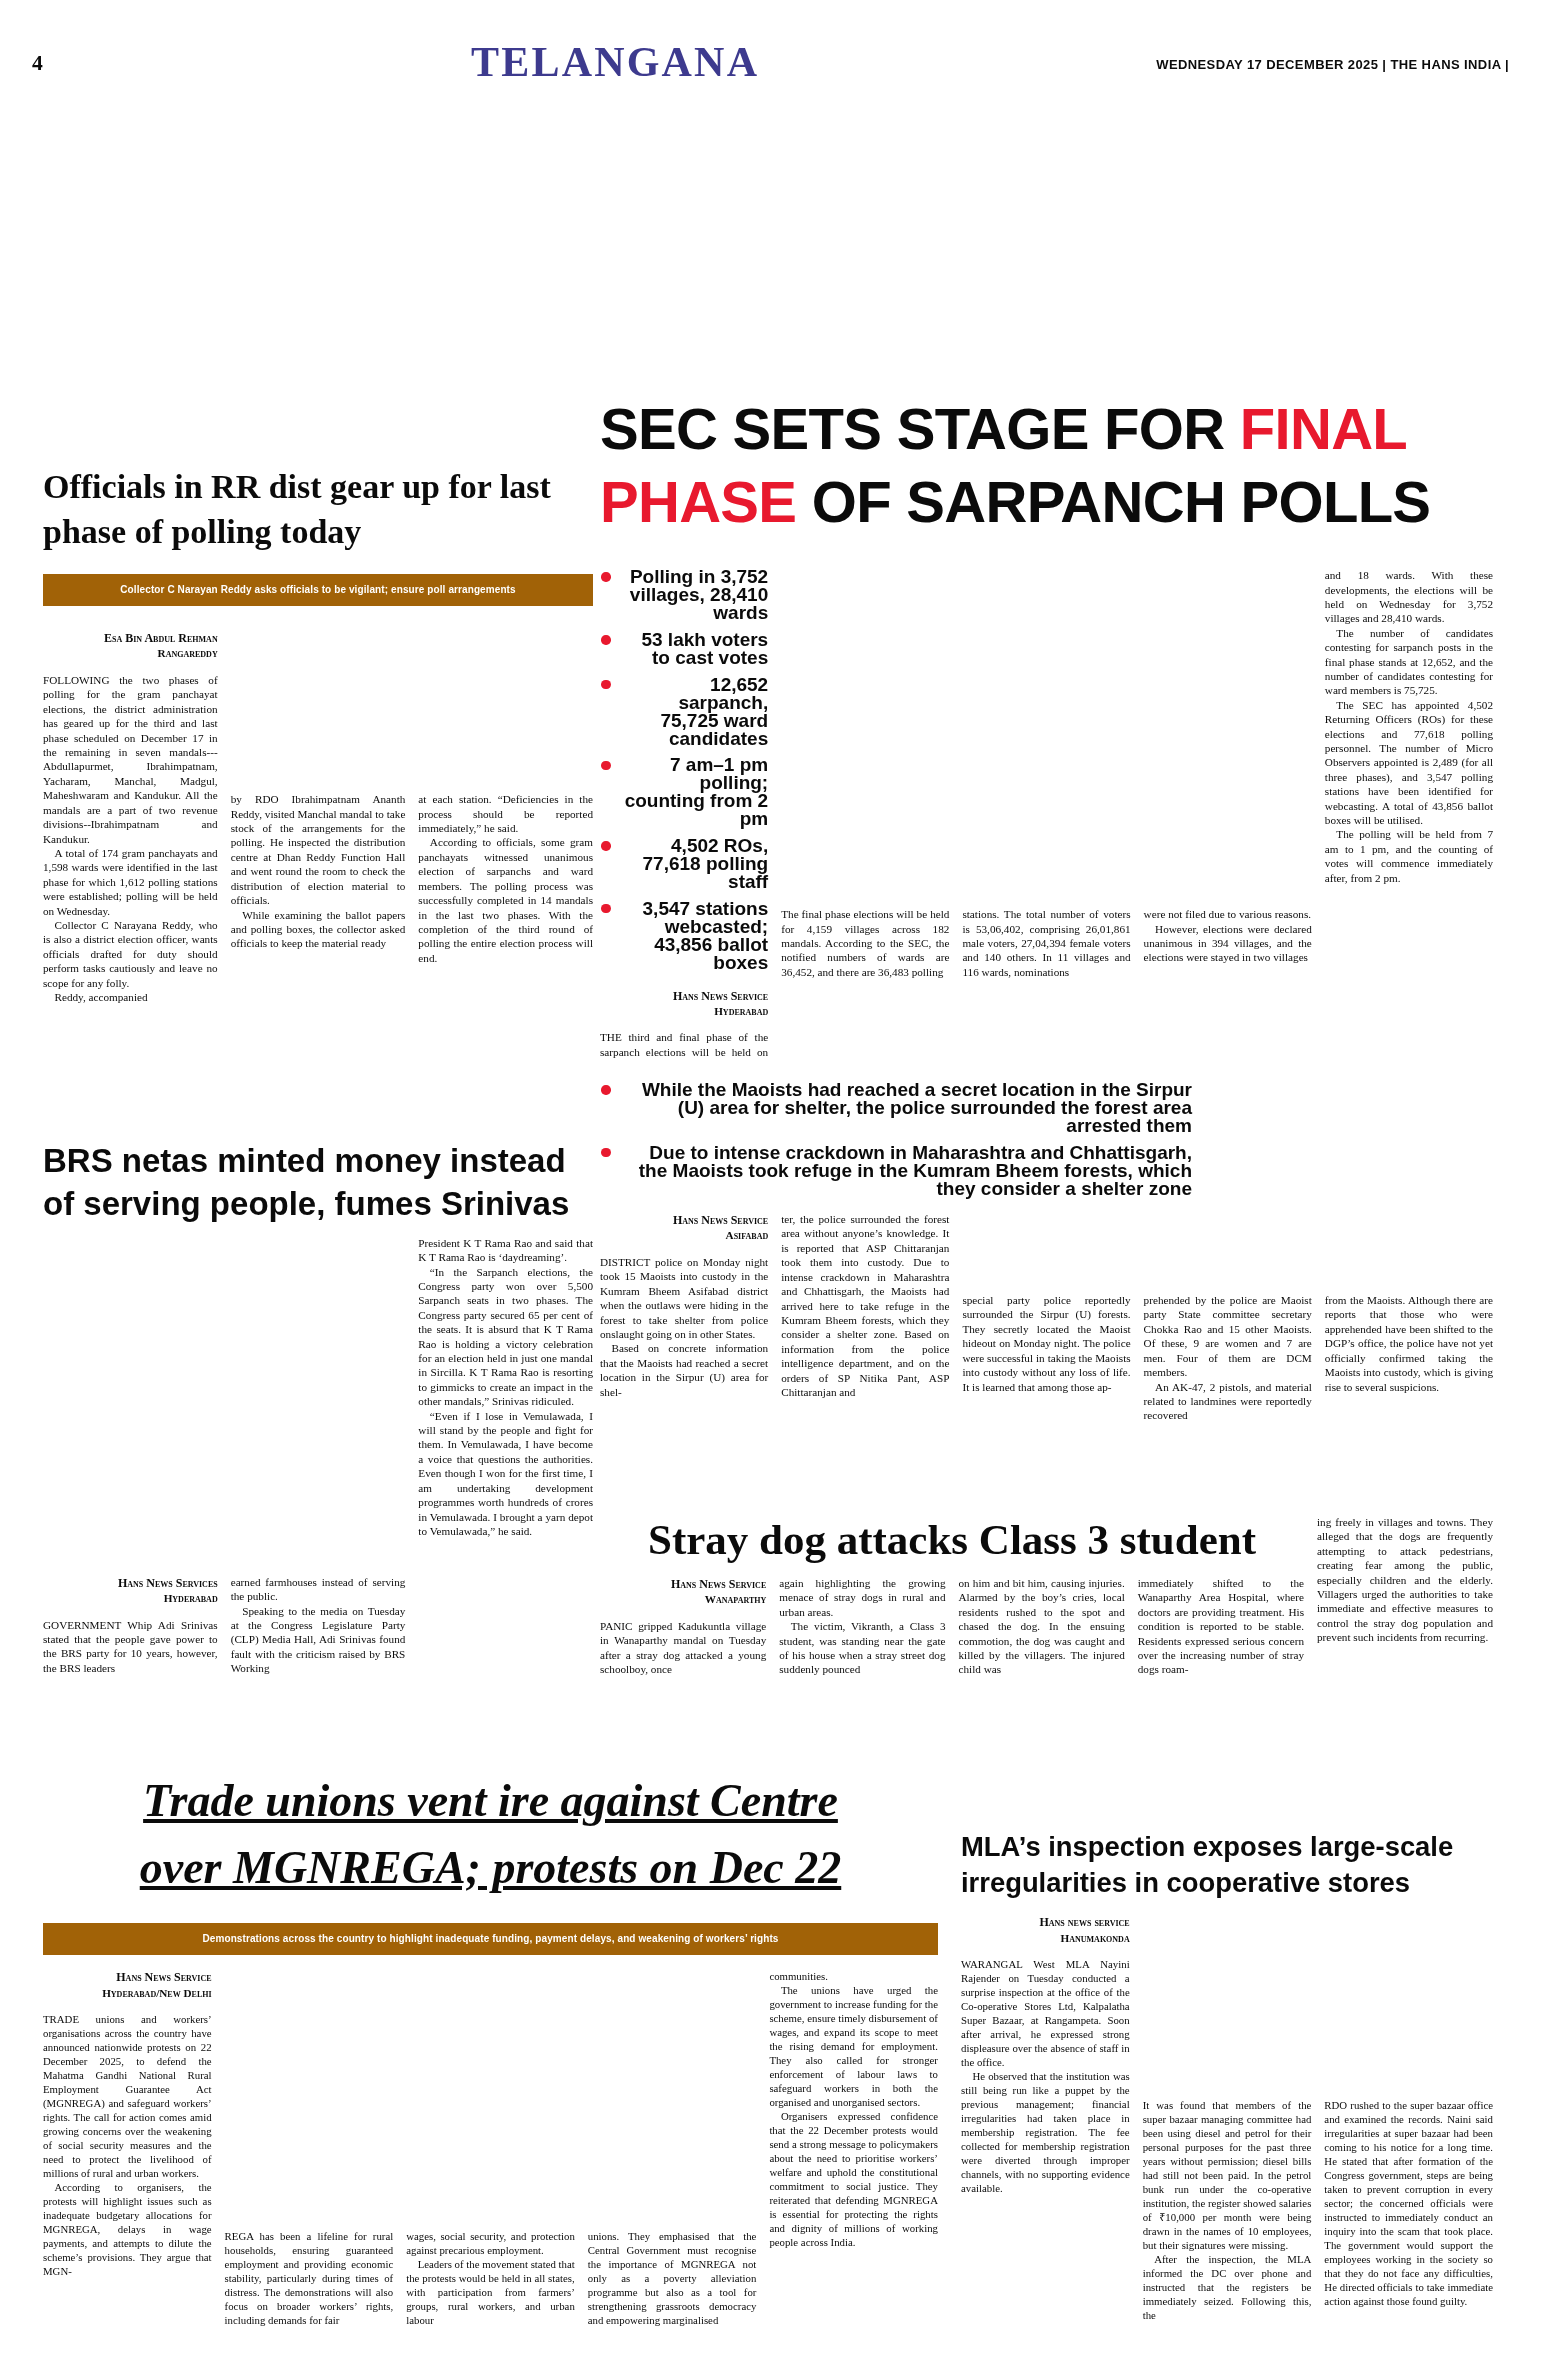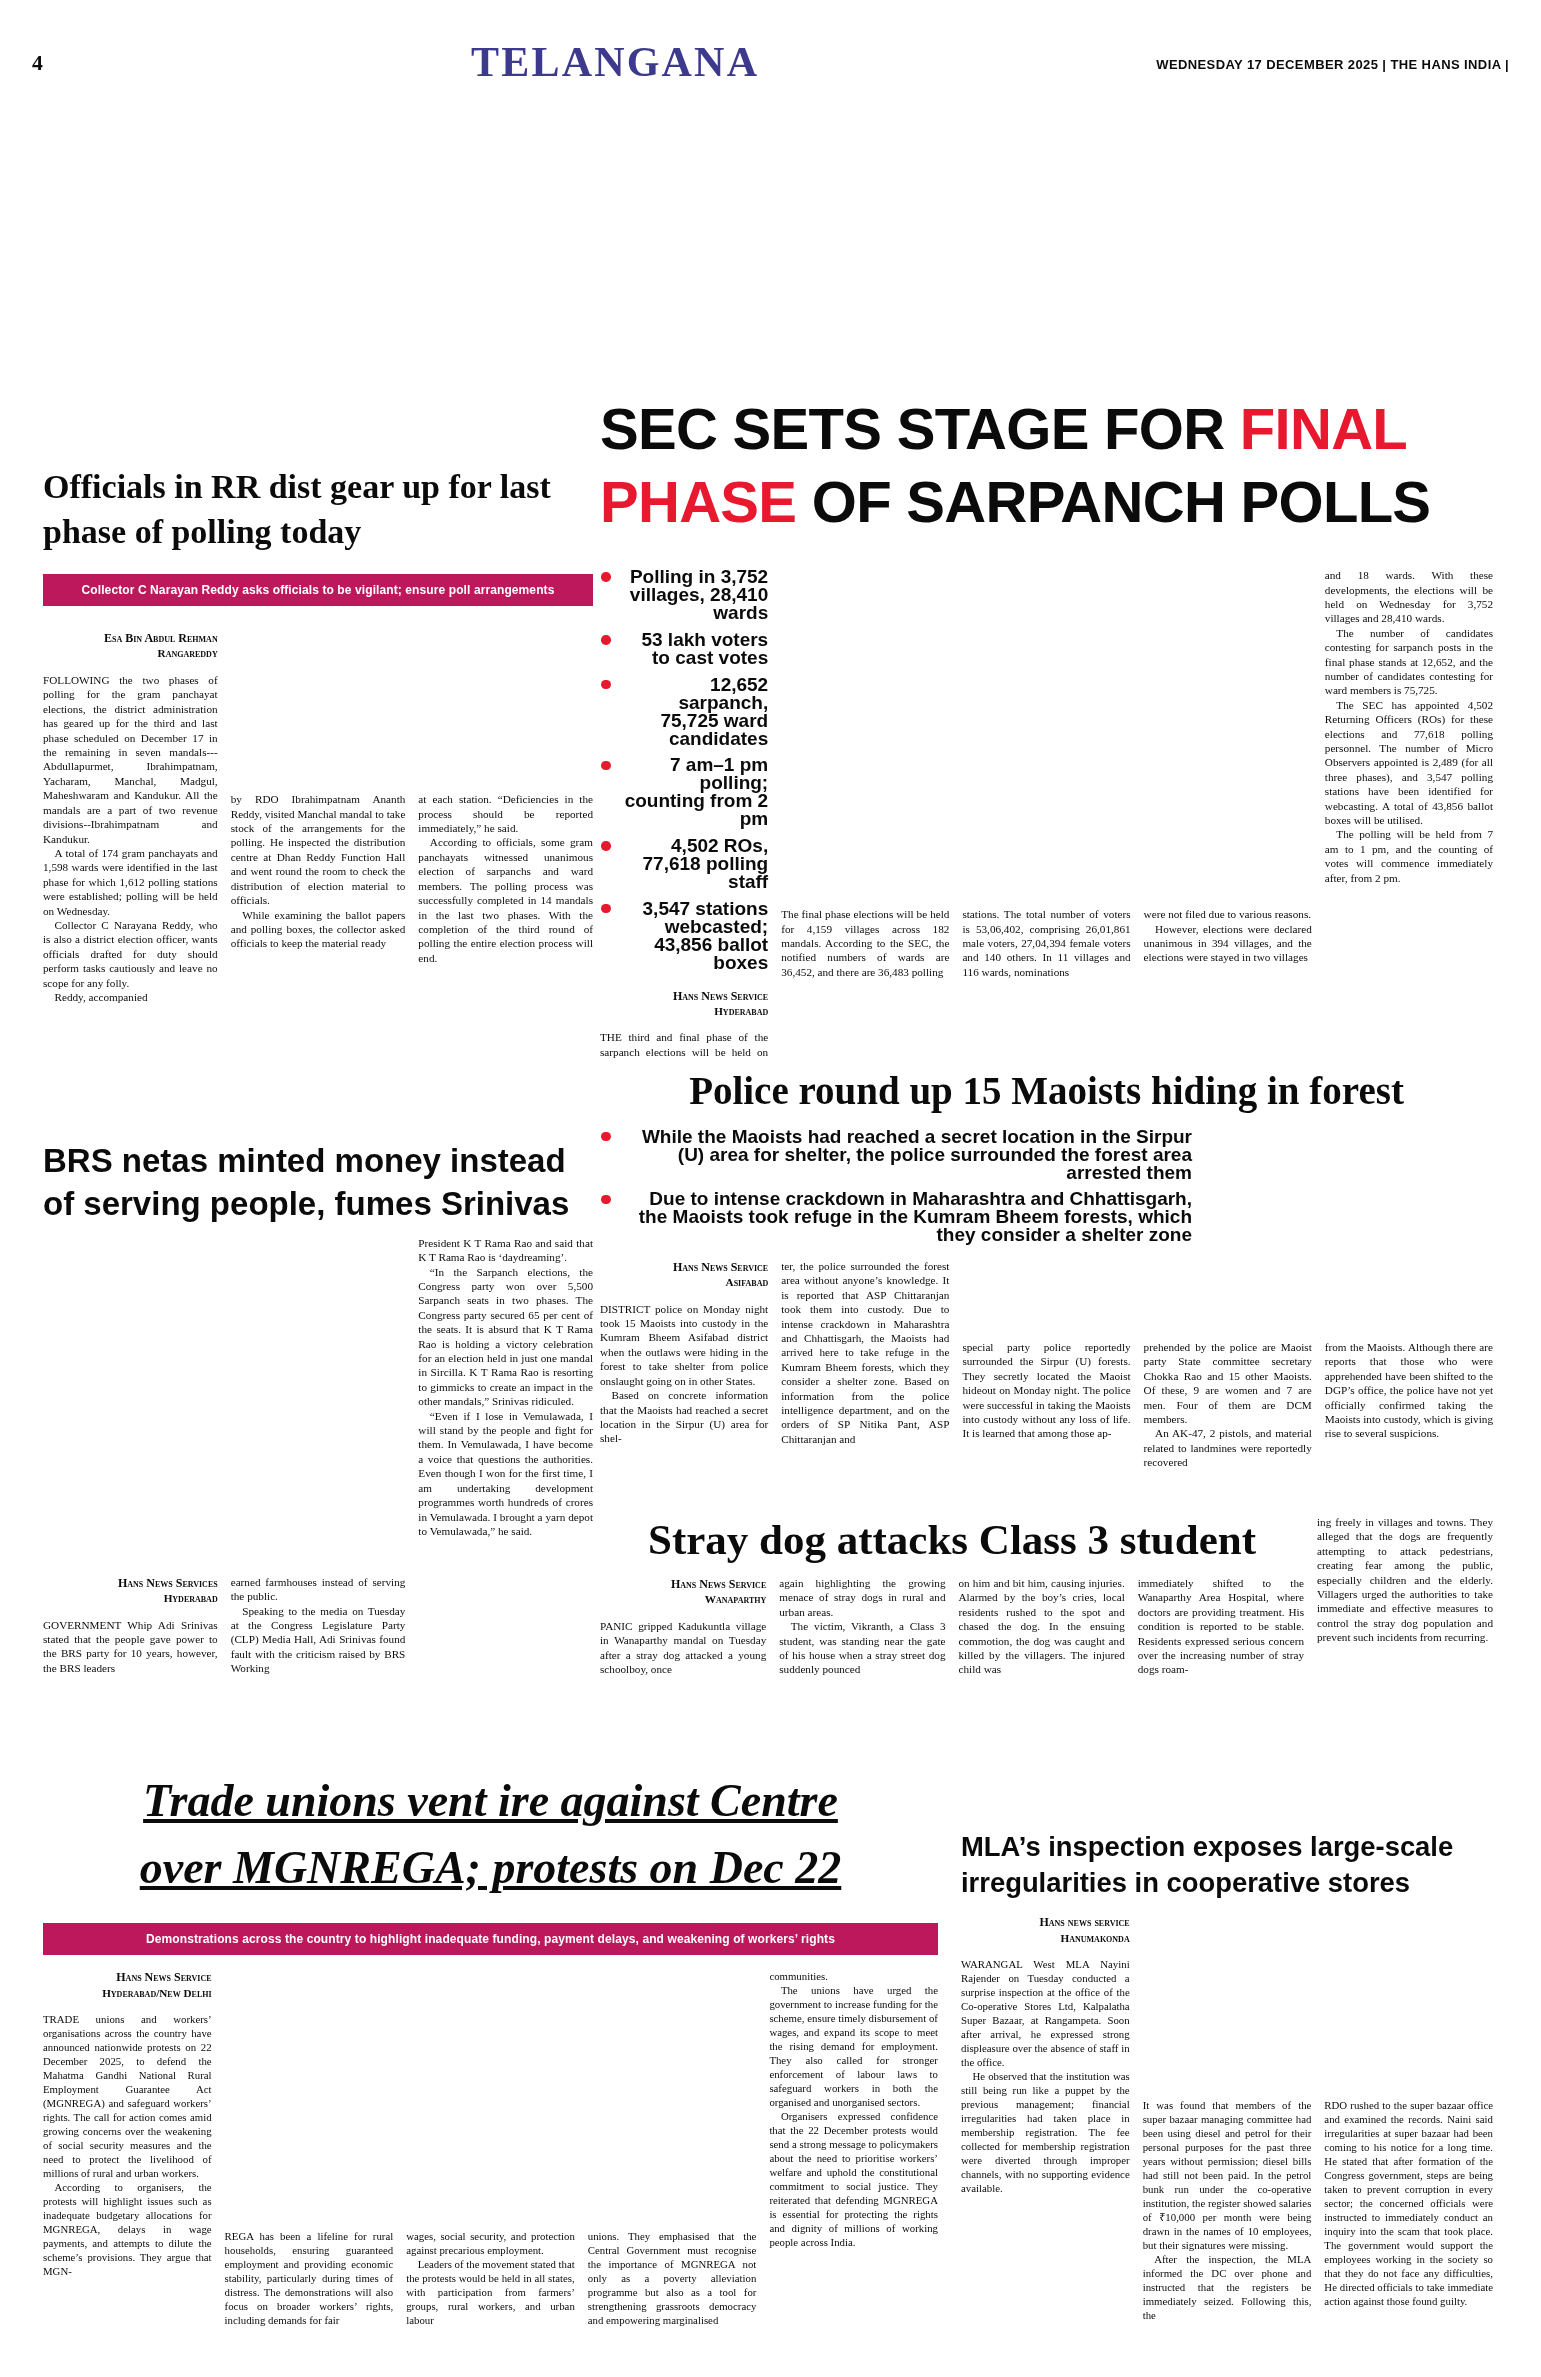--- a/index.html
+++ b/index.html
@@ -24,22 +24,22 @@
   .col{flex:1; min-width:0; text-align:justify; font-size:11.2px; line-height:14.4px;}
   .bottom .col{font-size:10.8px; line-height:14px;}
   .para{margin:0;}
   .para:not(:first-child){text-indent:11.5px;}
   .byline{
     text-align:right; font-weight:700; font-variant:small-caps;
     font-size:12px; line-height:1.35; margin-bottom:11.5px;
   }
   .byline .place{font-size:11.2px;}
   .strap{
-    background:#be185d; color:#fff; font-family:"Liberation Sans",sans-serif;
-    font-weight:700; font-size:12px; height:32px; display:flex;
+    background:#a16207; color:#fff; font-family:"Liberation Sans",sans-serif;
+    font-weight:700; font-size:10px; height:32px; display:flex;
     align-items:center; justify-content:center; letter-spacing:0.1px;
   }
   .bullets{list-style:none; margin:0; padding:0;}
   .bullet-item{
     position:relative; padding-left:20px; margin:0 0 8.7px 0;
     font-family:"Liberation Sans",sans-serif; font-weight:700;
     font-size:19px; line-height:18px; text-align:right;
   }
   .bullet-item::before{
     content:""; position:absolute; left:1.4px; top:4.3px; width:9.4px; height:9.4px;
@@ -153,21 +153,20 @@
       <div class="col">
           <p class="para">and 18 wards. With these developments, the elections will be held on Wednesday for 3,752 villages and 28,410 wards.</p>
           <p class="para">The number of candidates contesting for sarpanch posts in the final phase stands at 12,652, and the number of candidates contesting for ward members is 75,725.</p>
           <p class="para">The SEC has appointed 4,502 Returning Officers (ROs) for these elections and 77,618 polling personnel. The number of Micro Observers appointed is 2,489 (for all three phases), and 3,547 polling stations have been identified for webcasting. A total of 43,856 ballot boxes will be utilised.</p>
           <p class="para">The polling will be held from 7 am to 1 pm, and the counting of votes will commence immediately after, from 2 pm.</p>
         </div>
     </div>
   </section>
 
   <section class="article" id="maoists" style="left:600px; top:1068px; width:893px; height:446px;">
-    <h1 class="head-serif">Police round up 15 Maoists hiding in forest</h1>
     <ul class="bullets">
         <li class="bullet-item">While the Maoists had reached a secret location in the Sirpur (U) area for shelter, the police surrounded the forest area arrested them</li>
         <li class="bullet-item">Due to intense crackdown in Maharashtra and Chhattisgarh, the Maoists took refuge in the Kumram Bheem forests, which they consider a shelter zone</li>
       </ul>
     <div class="cols">
       <div class="col">
         <div class="byline">
           <div>Hans News Service</div>
           <div class="place">Asifabad</div>
         </div>

